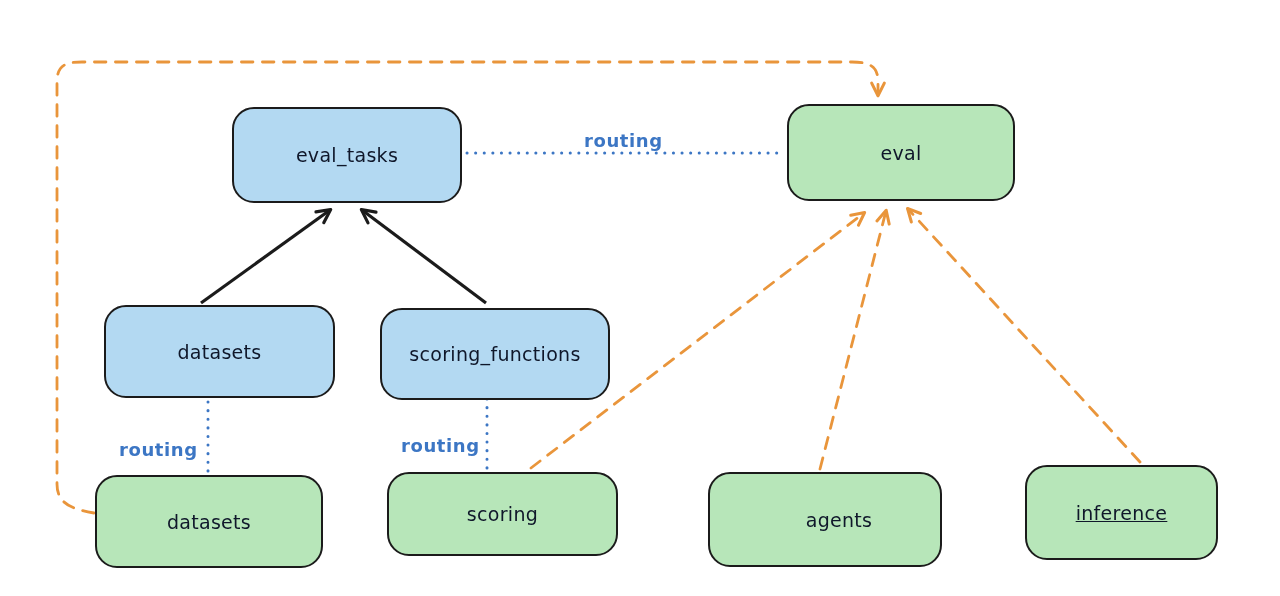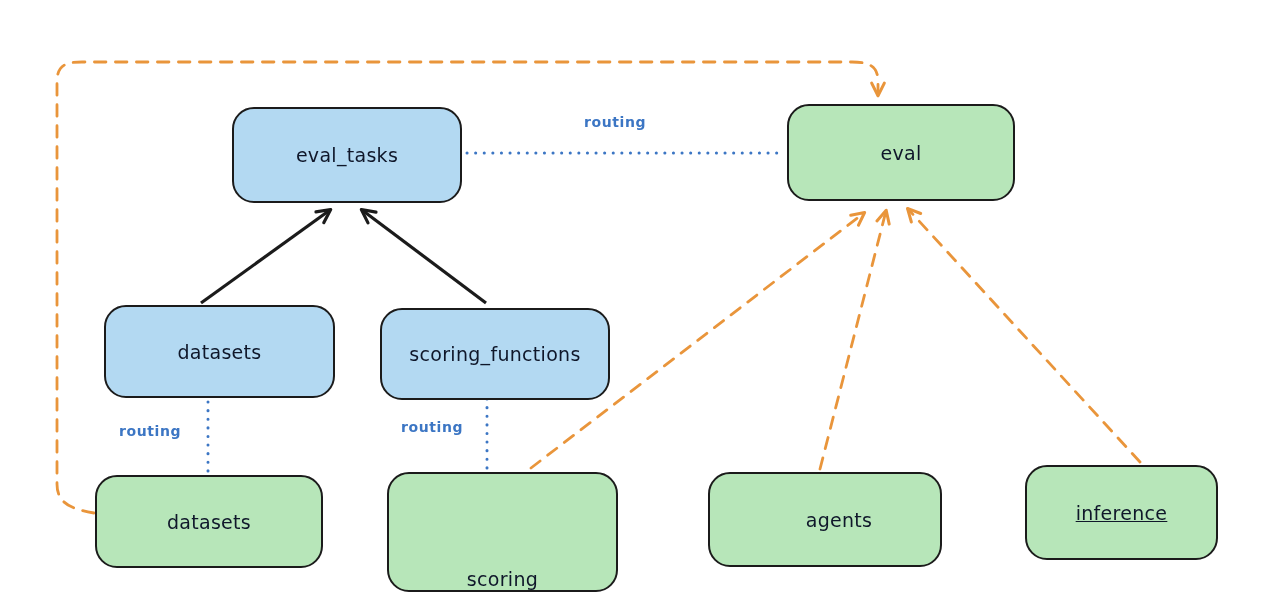--- a/index.html
+++ b/index.html
@@ -30,23 +30,24 @@
     justify-content: center;
     color: #0f172a;
     font-size: 19px;
     letter-spacing: 0.3px;
   }
   .node.blue  { background: #b3d9f2; }
   .node.green { background: #b7e6b9; }
   .edge-label {
     position: absolute;
     color: #3c76c4;
-    font-size: 14px;
+    font-size: 18px;
     font-weight: 600;
     letter-spacing: 0.6px;
+    margin-top: 16px;
   }
 </style>
 </head>
 <body>
 
 <div class="canvas">
 
   <svg class="wires" viewBox="0 0 1280 596">
     <defs>
       <marker id="mBlack" viewBox="0 0 12 12" refX="9.5" refY="6" markerWidth="20" markerHeight="20" orient="auto" markerUnits="userSpaceOnUse">
@@ -79,21 +80,21 @@
   <div class="node blue" style="left:380px; top:308px; width:230px; height:92px;">
     <span>scoring_functions</span>
   </div>
 
   <div class="node green" style="left:787px; top:104px; width:228px; height:97px;">
     <span>eval</span>
   </div>
   <div class="node green" style="left:95px; top:475px; width:228px; height:93px;">
     <span>datasets</span>
   </div>
-  <div class="node green" style="left:387px; top:472px; width:231px; height:120px;align-items:flex-end;">
+  <div class="node green" style="left:387px; top:472px; width:231px; height:84px;">
     <span>scoring</span>
   </div>
   <div class="node green" style="left:708px; top:472px; width:234px; height:95px;padding-left:28px;">
     <span>agents</span>
   </div>
   <div class="node green" style="left:1025px; top:465px; width:193px; height:95px;text-decoration:underline;">
     <span>inference</span>
   </div>
 
   <div class="edge-label" style="left:584px; top:114px;">routing</div>

